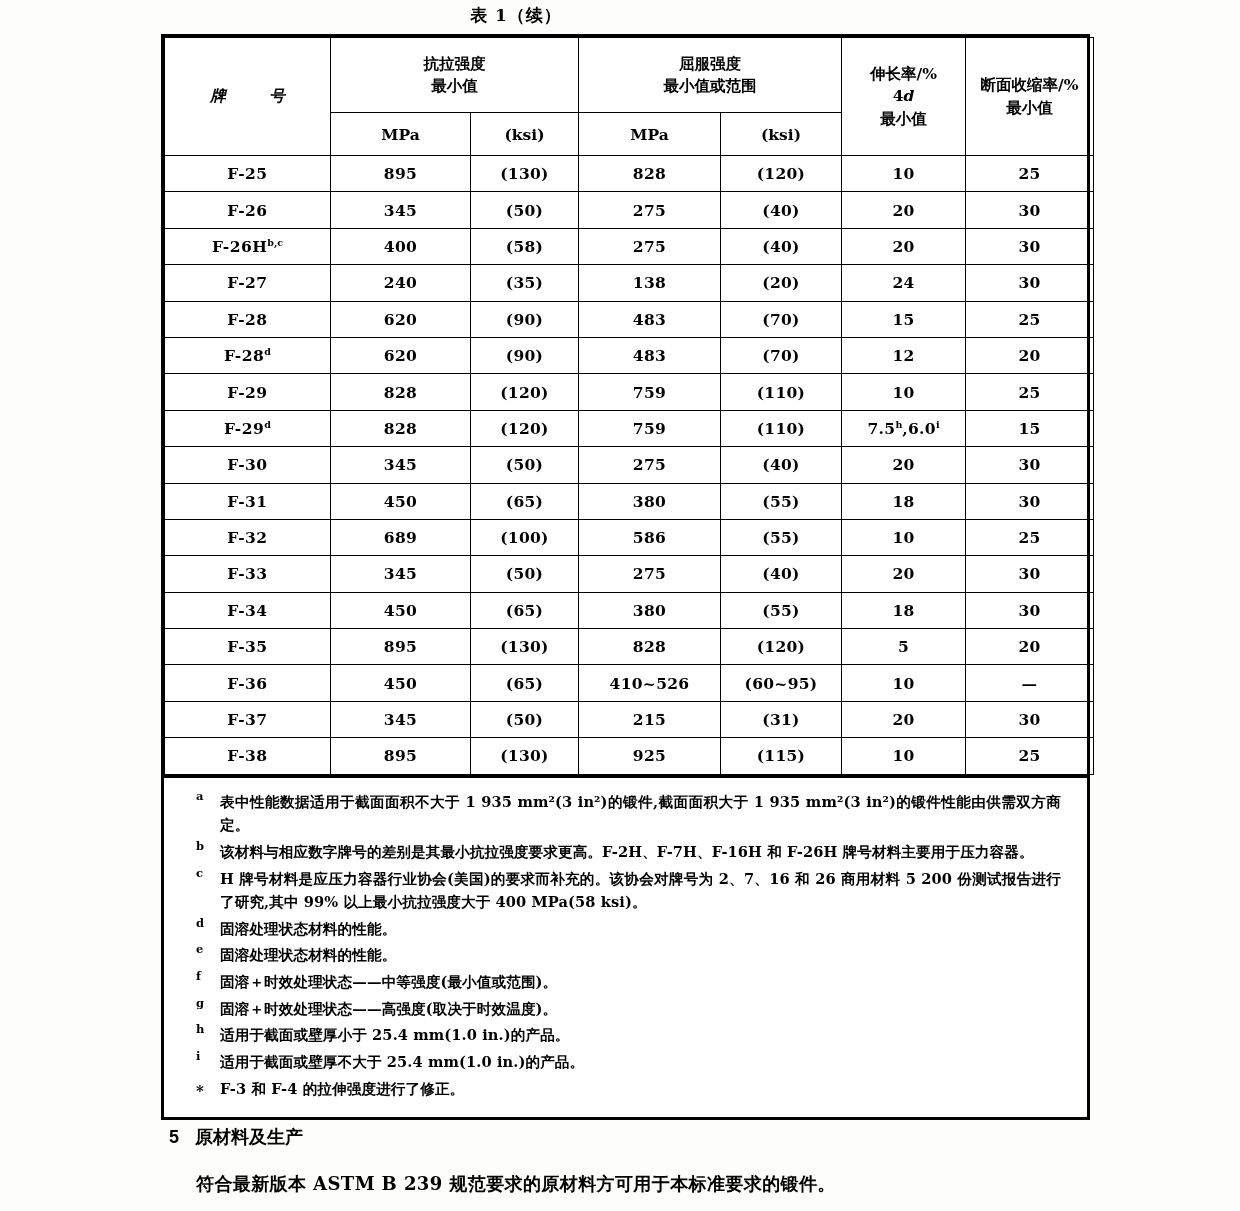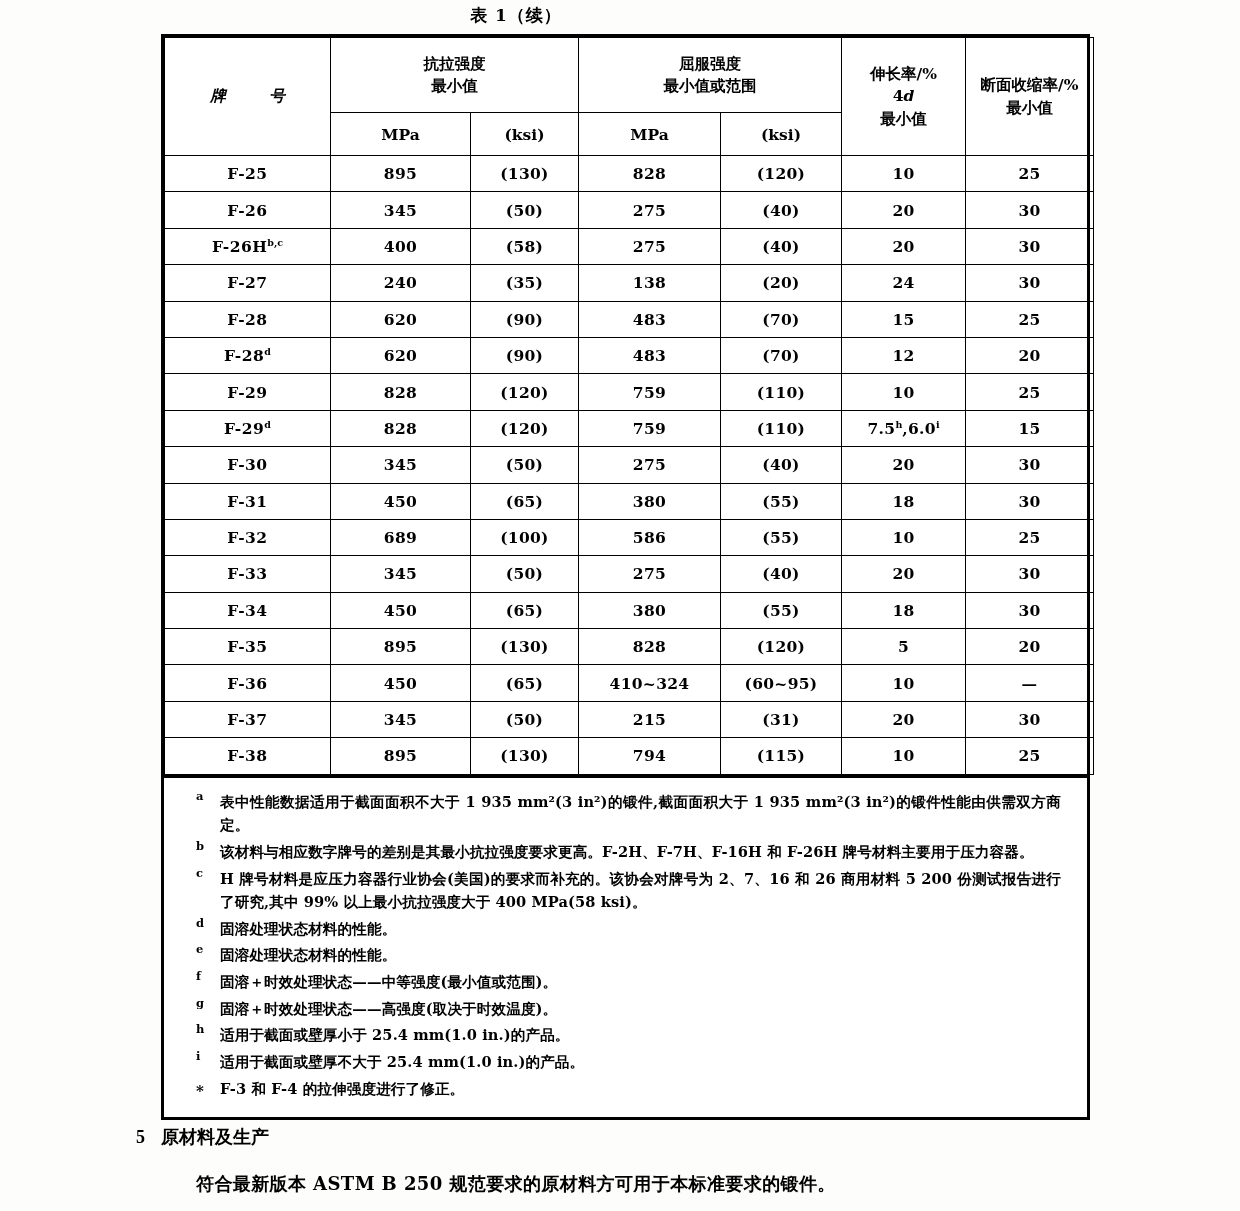--- a/index.html
+++ b/index.html
@@ -130,23 +130,23 @@
     font-size: 15px;
   }
   .note .body {
     display: block;
     letter-spacing: 0.1px;
   }
 
   
   .section {
     position: absolute;
-    left: 136px;
+    left: 169px;
     top: 1125px;
-    font-family: Liberation Serif, serif;
+    font-family: Liberation Sans, sans-serif;
     font-weight: bold;
     font-size: 18px;
   }
   .section .num { margin-right: 16px; }
   .para {
     position: absolute;
     left: 196px;
     top: 1172px;
     font-family: "DejaVu Serif", "Liberation Serif", serif;
     font-weight: bold;
@@ -326,39 +326,39 @@
             <td class="row-cell">(130)</td>
             <td class="row-cell">828</td>
             <td class="row-cell">(120)</td>
             <td class="row-cell">5</td>
             <td class="row-cell">20</td>
           </tr>
           <tr>
             <td class="row-cell grade">F-36</td>
             <td class="row-cell">450</td>
             <td class="row-cell">(65)</td>
-            <td class="row-cell">410~324</td>
+            <td class="row-cell">410~526</td>
             <td class="row-cell">(60~95)</td>
             <td class="row-cell">10</td>
             <td class="row-cell">—</td>
           </tr>
           <tr>
             <td class="row-cell grade">F-37</td>
             <td class="row-cell">345</td>
             <td class="row-cell">(50)</td>
             <td class="row-cell">215</td>
             <td class="row-cell">(31)</td>
             <td class="row-cell">20</td>
             <td class="row-cell">30</td>
           </tr>
           <tr>
             <td class="row-cell grade">F-38</td>
             <td class="row-cell">895</td>
             <td class="row-cell">(130)</td>
-            <td class="row-cell">794</td>
+            <td class="row-cell">925</td>
             <td class="row-cell">(115)</td>
             <td class="row-cell">10</td>
             <td class="row-cell">25</td>
           </tr>
         </tbody>
     </table>
 
     <div class="notes" id="notes">
         <div class="note">
           <span class="mark">a</span>
@@ -400,15 +400,15 @@
           <span class="mark star">*</span>
           <span class="body">F-3 和 F-4 的拉伸强度进行了修正。</span>
         </div>
       </div>
   </div>
 
   <div class="section">
     <span class="num">5</span><span>原材料及生产</span>
   </div>
 
-  <div class="para">符合最新版本 ASTM B 250 规范要求的原材料方可用于本标准要求的锻件。</div>
+  <div class="para">符合最新版本 ASTM B 239 规范要求的原材料方可用于本标准要求的锻件。</div>
 
 </div>
 
 </body></html>

